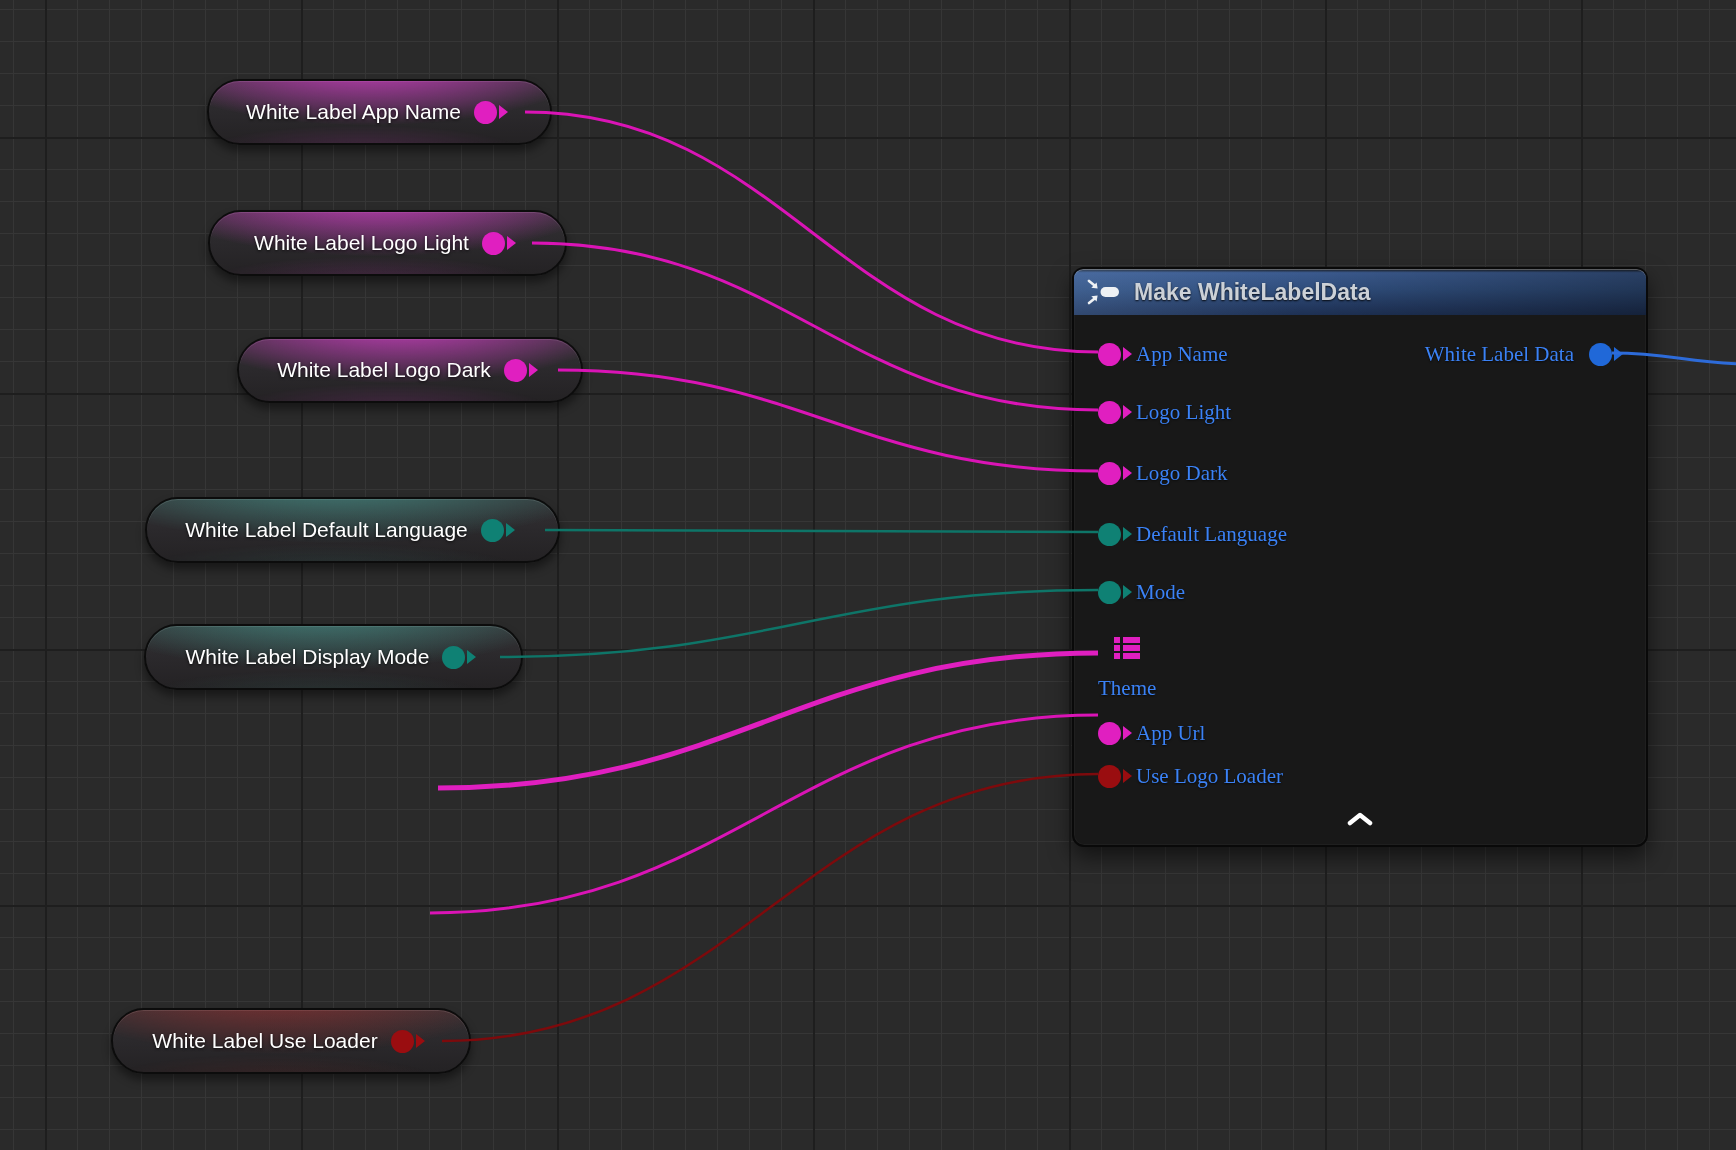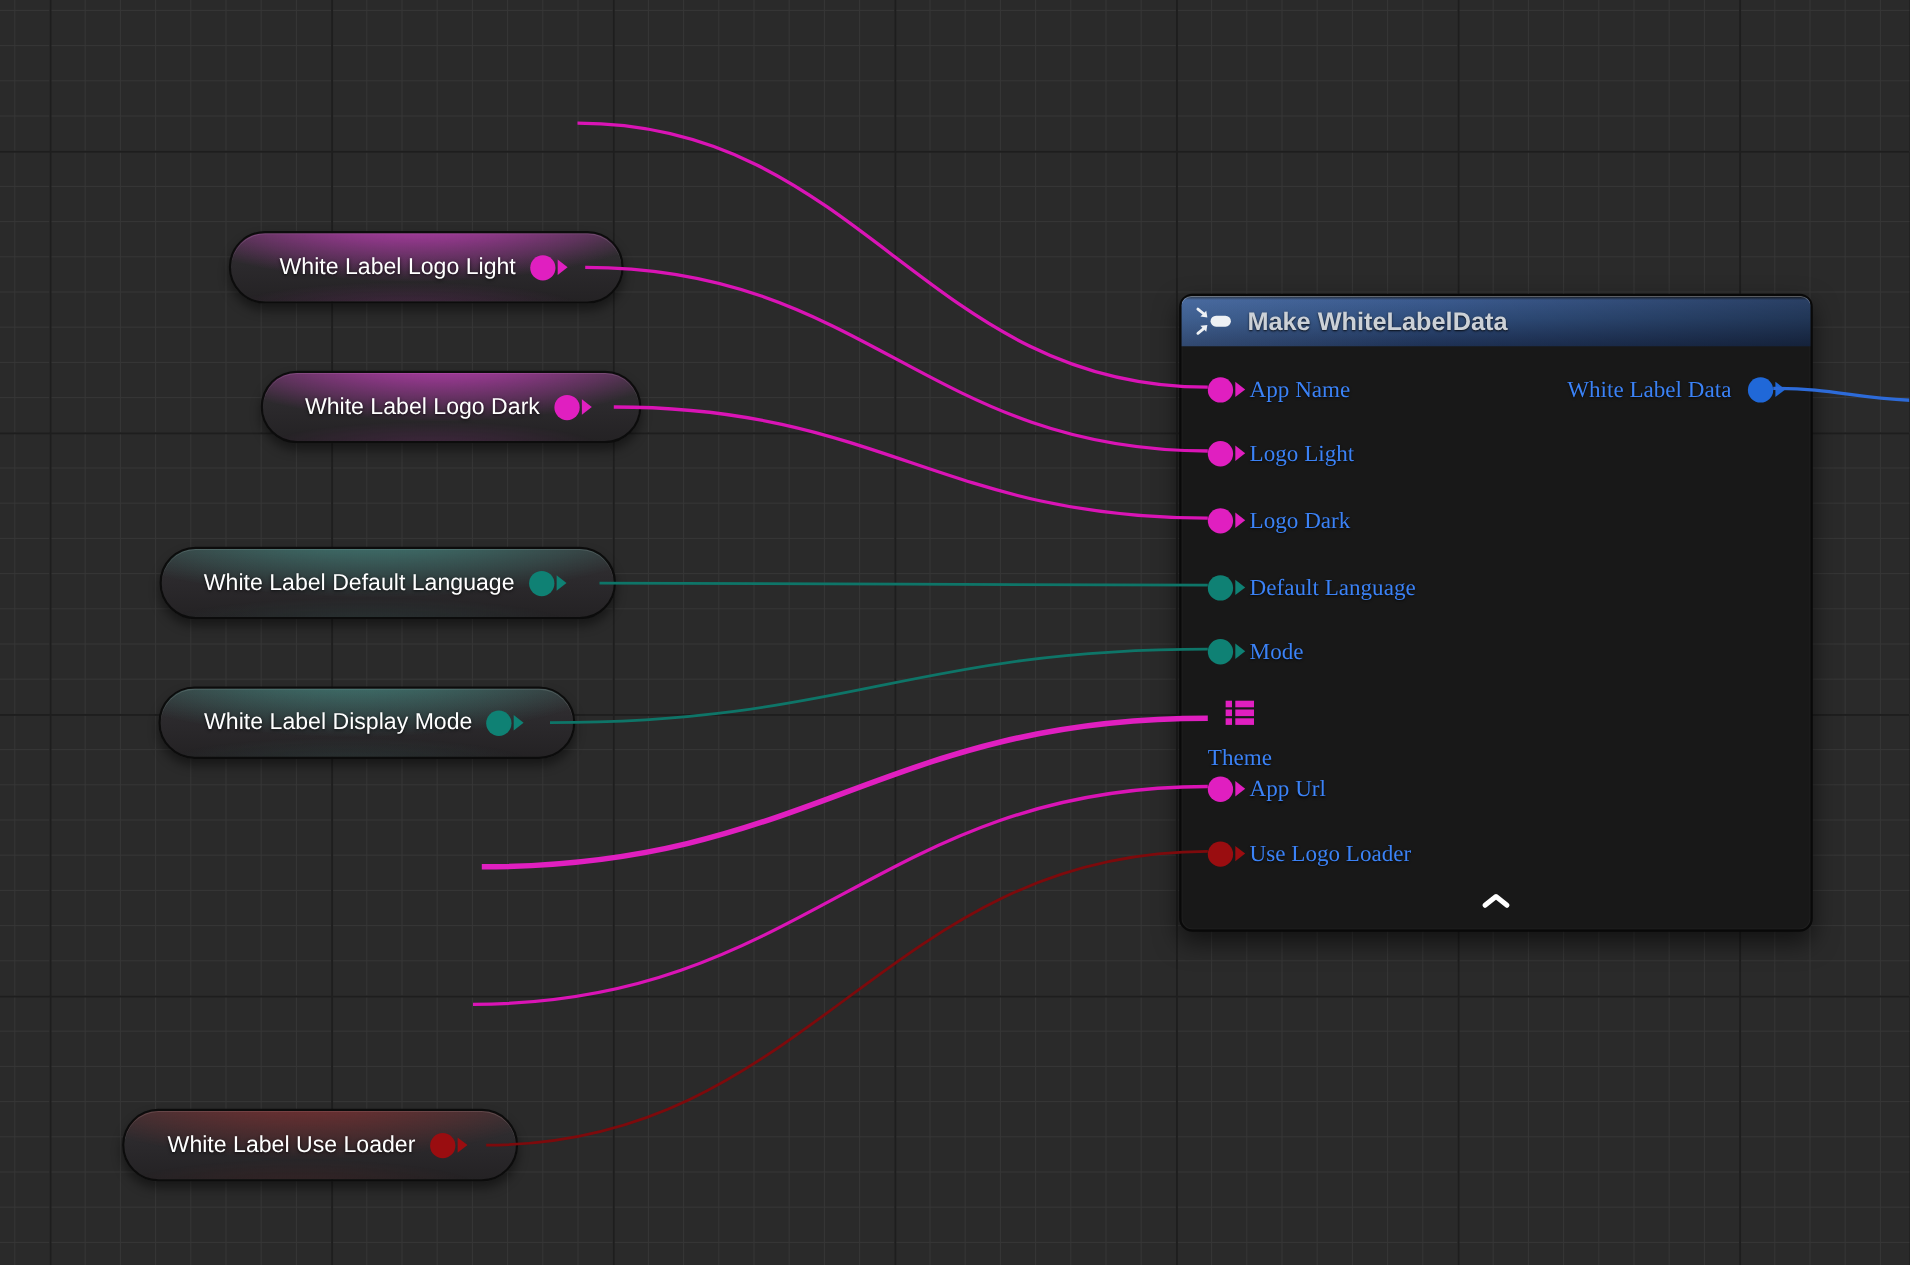--- a/index.html
+++ b/index.html
@@ -80,20 +80,24 @@
     <path d="M532,243 C787,243 843,410 1098,410" stroke="#da14b6" stroke-width="3" fill="none"></path>
     <path d="M558,370 C801,370 855,471 1098,471" stroke="#da14b6" stroke-width="3" fill="none"></path>
     <path d="M545,530 C794,530 849,532 1098,532" stroke="#0e7568" stroke-width="2.5" fill="none"></path>
     <path d="M500,657 C769,657 829,590 1098,590" stroke="#0e7568" stroke-width="2.5" fill="none"></path>
     <path d="M438,788 C735,788 801,653 1098,653" stroke="#e01fc0" stroke-width="5" fill="none"></path>
     <path d="M430,913 C731,913 797,715 1098,715" stroke="#da14b6" stroke-width="3" fill="none"></path>
     <path d="M442,1041 C737,1041 803,774 1098,774" stroke="#7d0a0c" stroke-width="2.5" fill="none"></path>
     <path d="M1612,353 C1668,353 1684,362 1740,364" stroke="#2d6bd9" stroke-width="3" fill="none"></path>
   </svg>
 
+  <div class="getter g-magenta" style="left:207px;top:79px;width:345px;">
+    <span class="glabel">White Label App Name</span>
+    <span class="pin pin-magenta"></span>
+  </div>
 
   <div class="getter g-magenta" style="left:208px;top:210px;width:359px;">
     <span class="glabel">White Label Logo Light</span>
     <span class="pin pin-magenta"></span>
   </div>
 
   <div class="getter g-magenta" style="left:237px;top:337px;width:346px;">
     <span class="glabel">White Label Logo Dark</span>
     <span class="pin pin-magenta"></span>
   </div>
@@ -155,21 +159,21 @@
           <rect x="0" y="2" width="6" height="6"></rect>
             <rect x="9" y="2" width="17" height="6"></rect>
           <rect x="0" y="10" width="6" height="6"></rect>
             <rect x="9" y="10" width="17" height="6"></rect>
           <rect x="0" y="18" width="6" height="6"></rect>
             <rect x="9" y="18" width="17" height="6"></rect>
         </svg>
       </span>
       <span class="mlabel">Theme</span>
     </div>
-    <div class="mrow" style="top:428px;text-align:right;">
+    <div class="mrow" style="top:444px;text-align:right;">
       <span class="pin pin-magenta"></span>
       <span class="mlabel">App Url</span>
     </div>
     <div class="mrow" style="top:487px;">
       <span class="pin pin-red"></span>
       <span class="mlabel">Use Logo Loader</span>
     </div>
 
     <div class="orow" style="top:65px;">
       <span class="mlabel">White Label Data</span>

